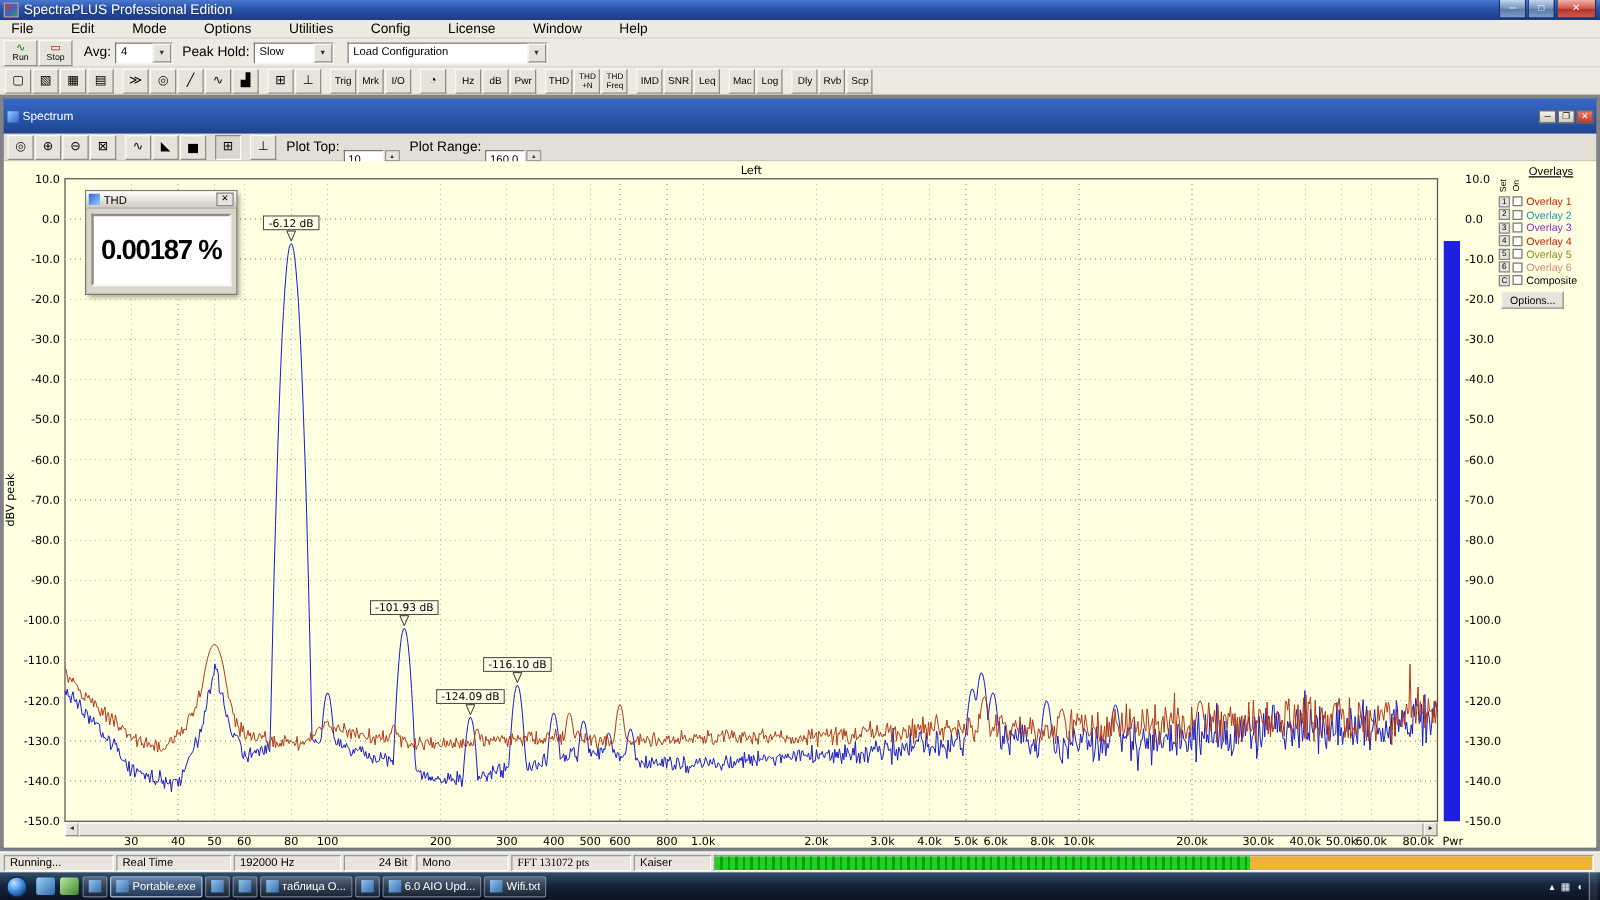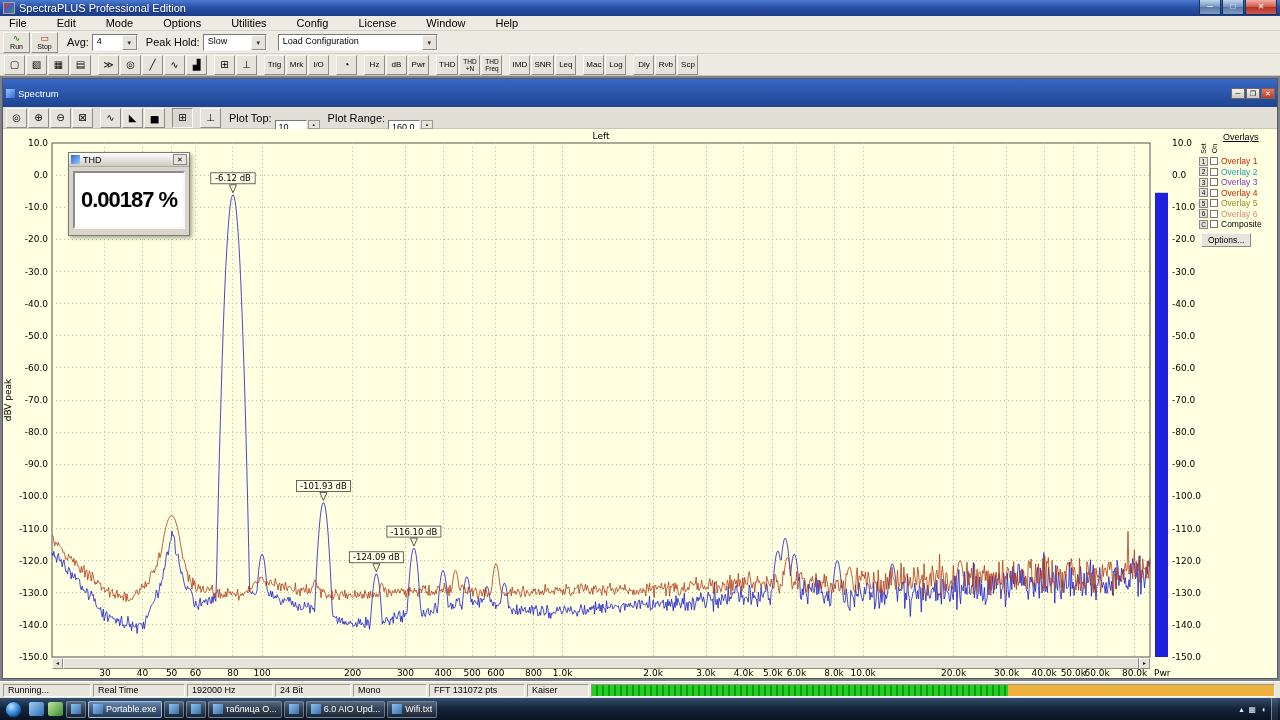--- a/index.html
+++ b/index.html
@@ -439,23 +439,23 @@
       </div>
 
     </div>
   </div>
 
   <div class="statusbar" id="statusbar">
     <span id="status-segs" style="display:flex;align-items:center">
         <div class="seg" style="width: 88px;">Running...</div>
         <div class="seg" style="width: 92px;">Real Time</div>
         <div class="seg" style="width: 86px;">192000 Hz</div>
-        <div class="seg" style="width: 76px;">24 Bit</div>
+        <div class="seg" style="width: 56px; text-align: right;">24 Bit</div>
         <div class="seg" style="width: 74px;">Mono</div>
-        <div class="seg" style="width: 96px;">FFT 131072 pts</div>
+        <div class="seg" style="width: 96px; font-family: Liberation Serif, serif;">FFT 131072 pts</div>
         <div class="seg" style="width: 62px;">Kaiser</div>
       </span>
     <div class="seg meter">
       <div class="meter-green" id="meter-green" style="width: 61%; background: repeating-linear-gradient(90deg, rgb(34, 207, 34) 0px, rgb(34, 207, 34) 4px, rgb(15, 155, 15) 4px, rgb(15, 155, 15) 6px);"></div>
       <div class="meter-amber" style="background: rgb(238, 178, 60);"></div>
     </div>
   </div>
 
 </div>
 

